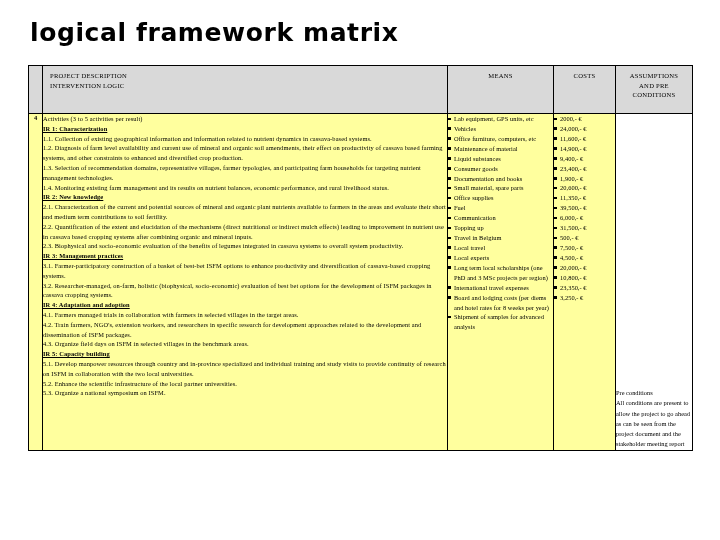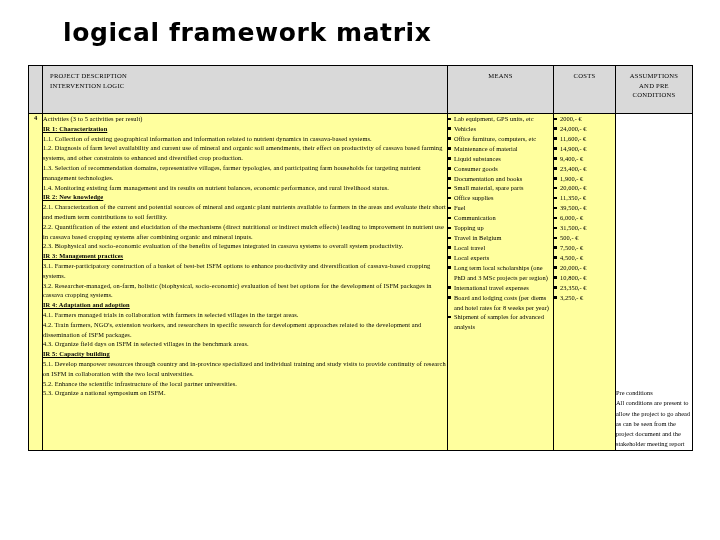--- a/index.html
+++ b/index.html
@@ -21,21 +21,20 @@
   .title {
     position: absolute;
     left: 30px;
     top: 18px;
     font-family: "DejaVu Sans", sans-serif;
     font-size: 25px;
     font-weight: bold;
     letter-spacing: 0.6px;
     color: #000000;
     white-space: nowrap;
-    margin-left: 33px;
   }
   .matrix {
     position: absolute;
     left: 28px;
     top: 65px;
     width: 664px;
     border-collapse: collapse;
     table-layout: fixed;
   }
   .matrix td {

